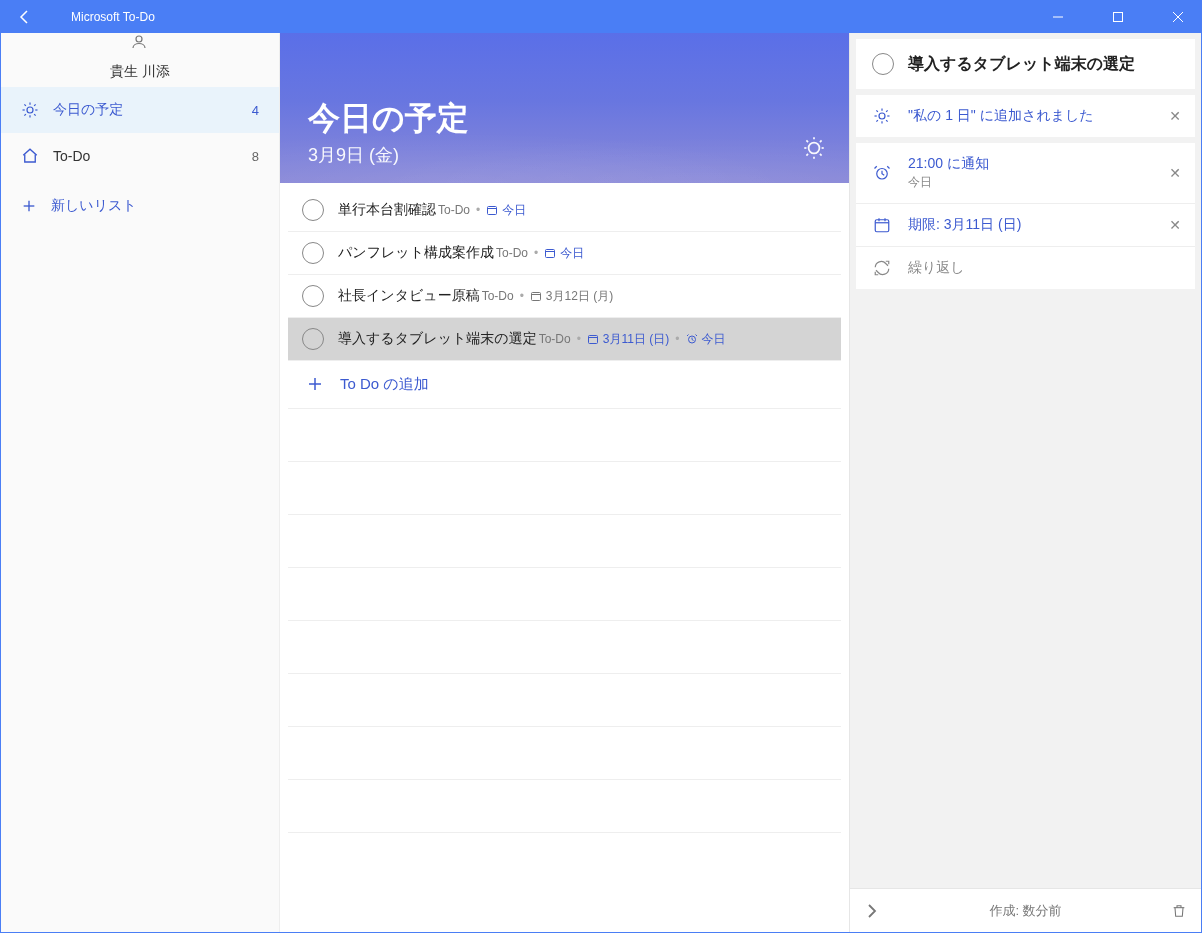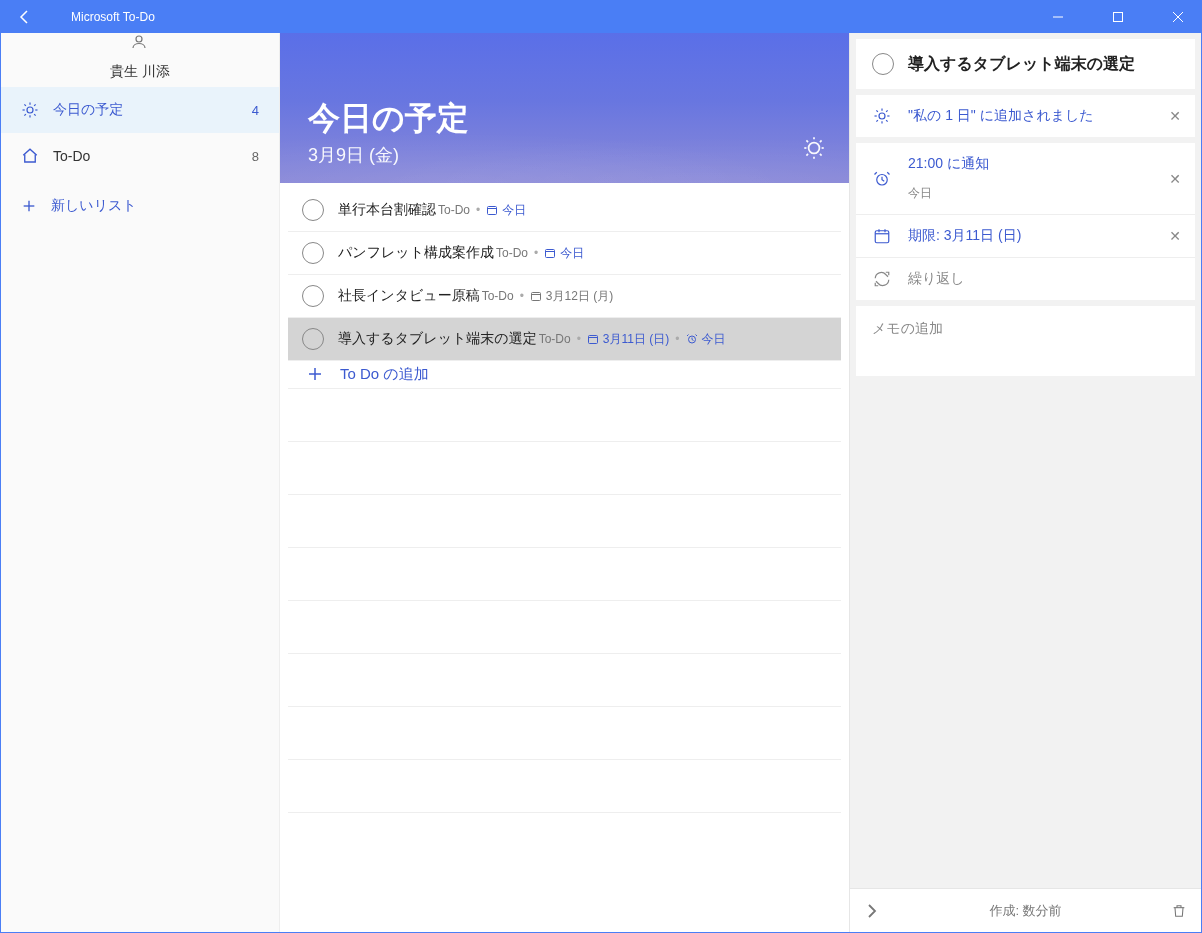--- a/index.html
+++ b/index.html
@@ -27,34 +27,34 @@
 .hero .date { font-size: 18px; font-weight: 400; opacity: .95; position: relative; }
 .hero .bulb { position: absolute; right: 22px; bottom: 22px; color: #fff; opacity: .95; }
 .tasks { flex: 1; overflow-y: auto; padding: 6px 8px; }
 .task { display: flex; align-items: center; gap: 14px; padding: 10px 14px; border-bottom: 1px solid #eee; cursor: pointer; }
 .task.selected { background: #d4d4d4; }
 .task .circle { width: 22px; height: 22px; border: 1.5px solid #888; border-radius: 50%; flex-shrink: 0; }
 .task .body { display: flex; flex-direction: row; gap: 2px; }
 .task .tname { font-size: 14px; color: #222; }
 .task .meta { font-size: 12px; color: #777; display: flex; align-items: center; gap: 6px; }
 .task .meta .blue { color: #3c5ad0; display: inline-flex; align-items: center; gap: 4px; }
-.addtask { display: flex; gap: 16px; padding: 4px 18px; color: #3c5ad0; font-size: 15px; cursor: text; border-bottom: 1px solid #eee; }
+.addtask { display: flex; gap: 16px; padding: 14px 18px; color: #3c5ad0; font-size: 15px; cursor: text; border-bottom: 1px solid #eee; }
 .blankrow { height: 53px; border-bottom: 1px solid #eee; }
 .detail { width: 352px; background: #f2f2f2; display: flex; flex-direction: column; border-left: 1px solid #e6e6e6; }
 .d-header { background: #fff; margin: 6px; padding: 14px 16px; display: flex; align-items: center; gap: 14px; }
 .d-header .circle { width: 22px; height: 22px; border: 1.5px solid #888; border-radius: 50%; }
 .d-header .title { font-size: 16px; font-weight: 600; color: #222; }
 .d-card { background: #fff; margin: 0 6px 6px 6px; }
 .d-row { display: flex; align-items: center; padding: 12px 16px; gap: 16px; border-bottom: 1px solid #eee; position: relative; }
 .d-row:last-child { border-bottom: none; }
 .d-row .icon { width: 20px; color: #3c5ad0; display:flex; justify-content:center; }
 .d-row .icon.muted { color: #888; }
 .d-row .text { font-size: 14px; color: #3c5ad0; }
 .d-row .sub { font-size: 12px; color: #888; }
-.d-row .col { display: flex; flex-direction: column; gap: 12px; }
+.d-row .col { display: flex; flex-direction: column; gap: 1px; }
 .d-row .muted { color: #888; }
 .d-row .close { position: absolute; right: 14px; color: #888; cursor: pointer; font-size: 14px; }
 .d-note { background: #fff; margin: 0 6px 6px 6px; padding: 14px 16px; color: #888; font-size: 14px; flex-grow: 0; height: 70px; }
 .d-spacer { flex: 1; }
 .d-footer { height: 44px; background: #fff; border-top: 1px solid #e6e6e6; display: flex; align-items: center; padding: 0 14px; gap: 14px; color: #777; font-size: 13px; }
 .d-footer .created { flex: 1; text-align: center; }
 svg { display: block; }
 .sep { color: #aaa; }
 </style>
 </head>
@@ -303,23 +303,20 @@
           <svg width="18" height="18" viewBox="0 0 24 24" fill="none" stroke="currentColor" stroke-width="1.6">
               <path d="M3 11a8 8 0 0 1 14-5l3 3"></path>
               <path d="M21 13a8 8 0 0 1-14 5l-3-3"></path>
               <path d="M17 3h4v4"></path>
               <path d="M7 21H3v-4"></path>
             </svg>
         </span>
         <span class="text muted">繰り返し</span>
       </div>
     </div>
-    <div class="d-note">
-      <span>メモの追加</span>
-    </div>
     <div class="d-spacer"></div>
     <div class="d-footer">
       <span>
         <svg width="16" height="16" viewBox="0 0 16 16" fill="none" stroke="currentColor" stroke-width="1.8">
             <path d="M5 2 L11 8 L5 14"></path>
           </svg>
       </span>
       <span class="created">作成: 数分前</span>
       <span>
         <svg width="16" height="16" viewBox="0 0 24 24" fill="none" stroke="currentColor" stroke-width="1.6">

